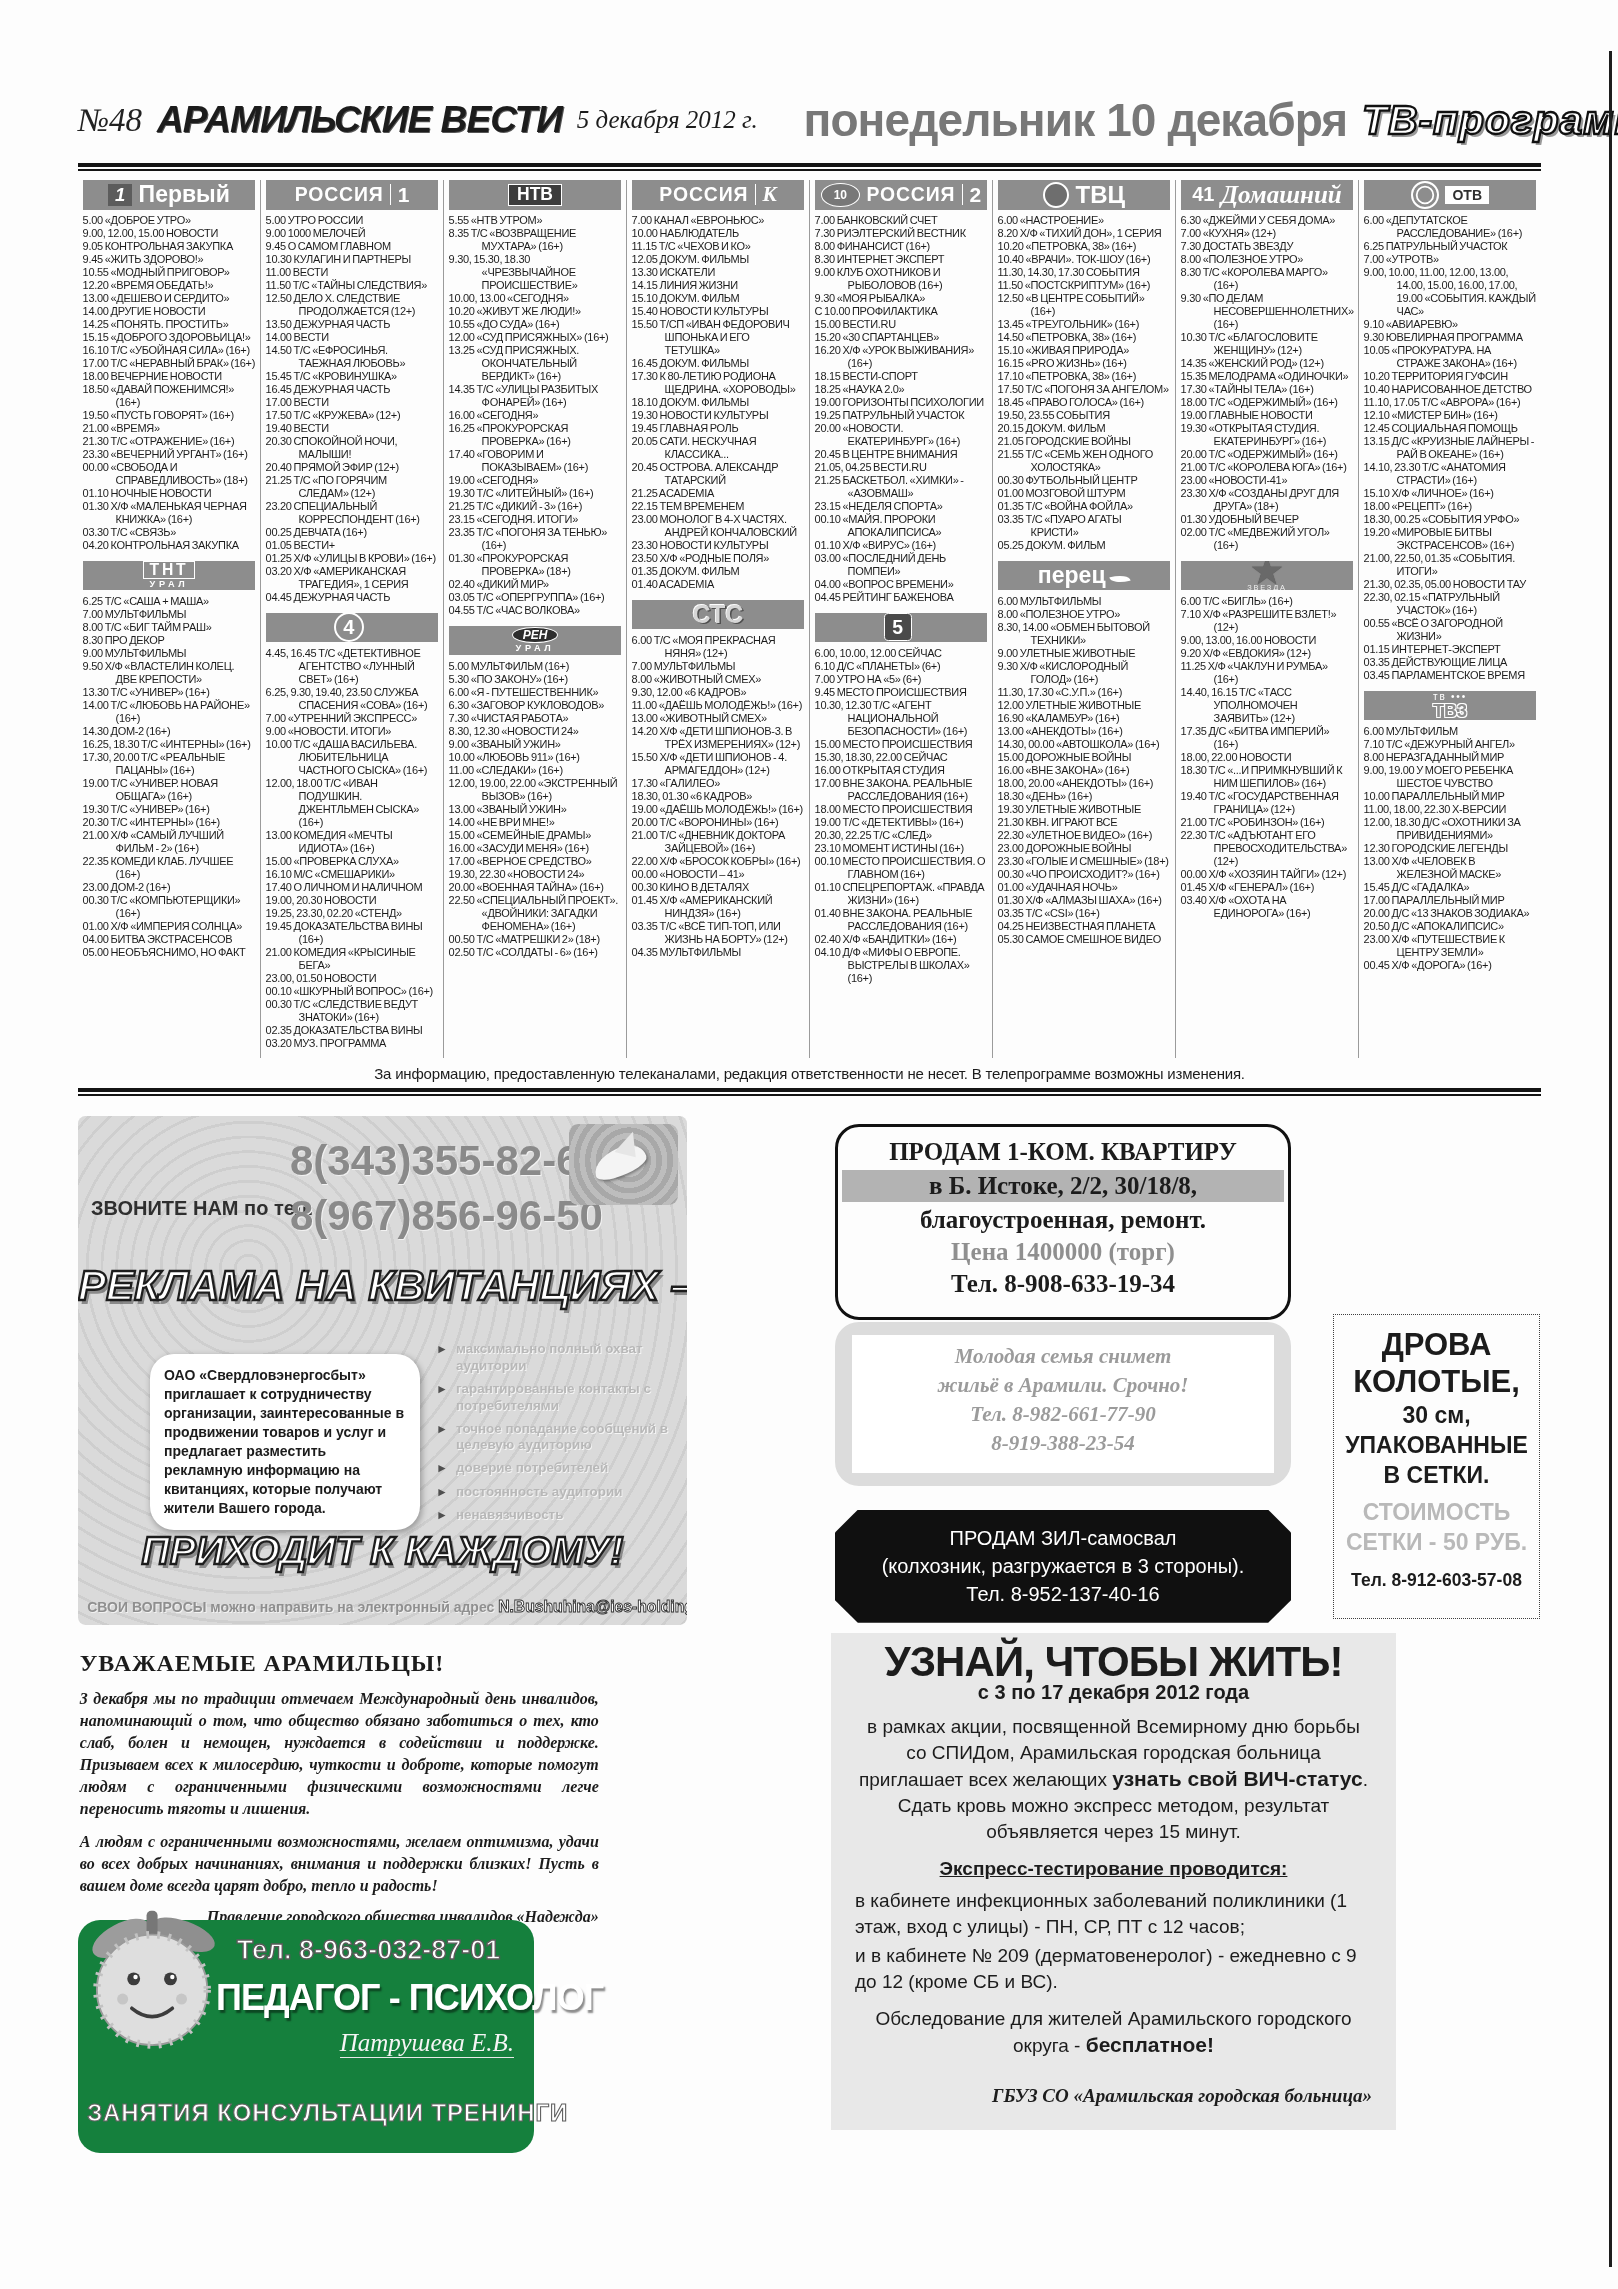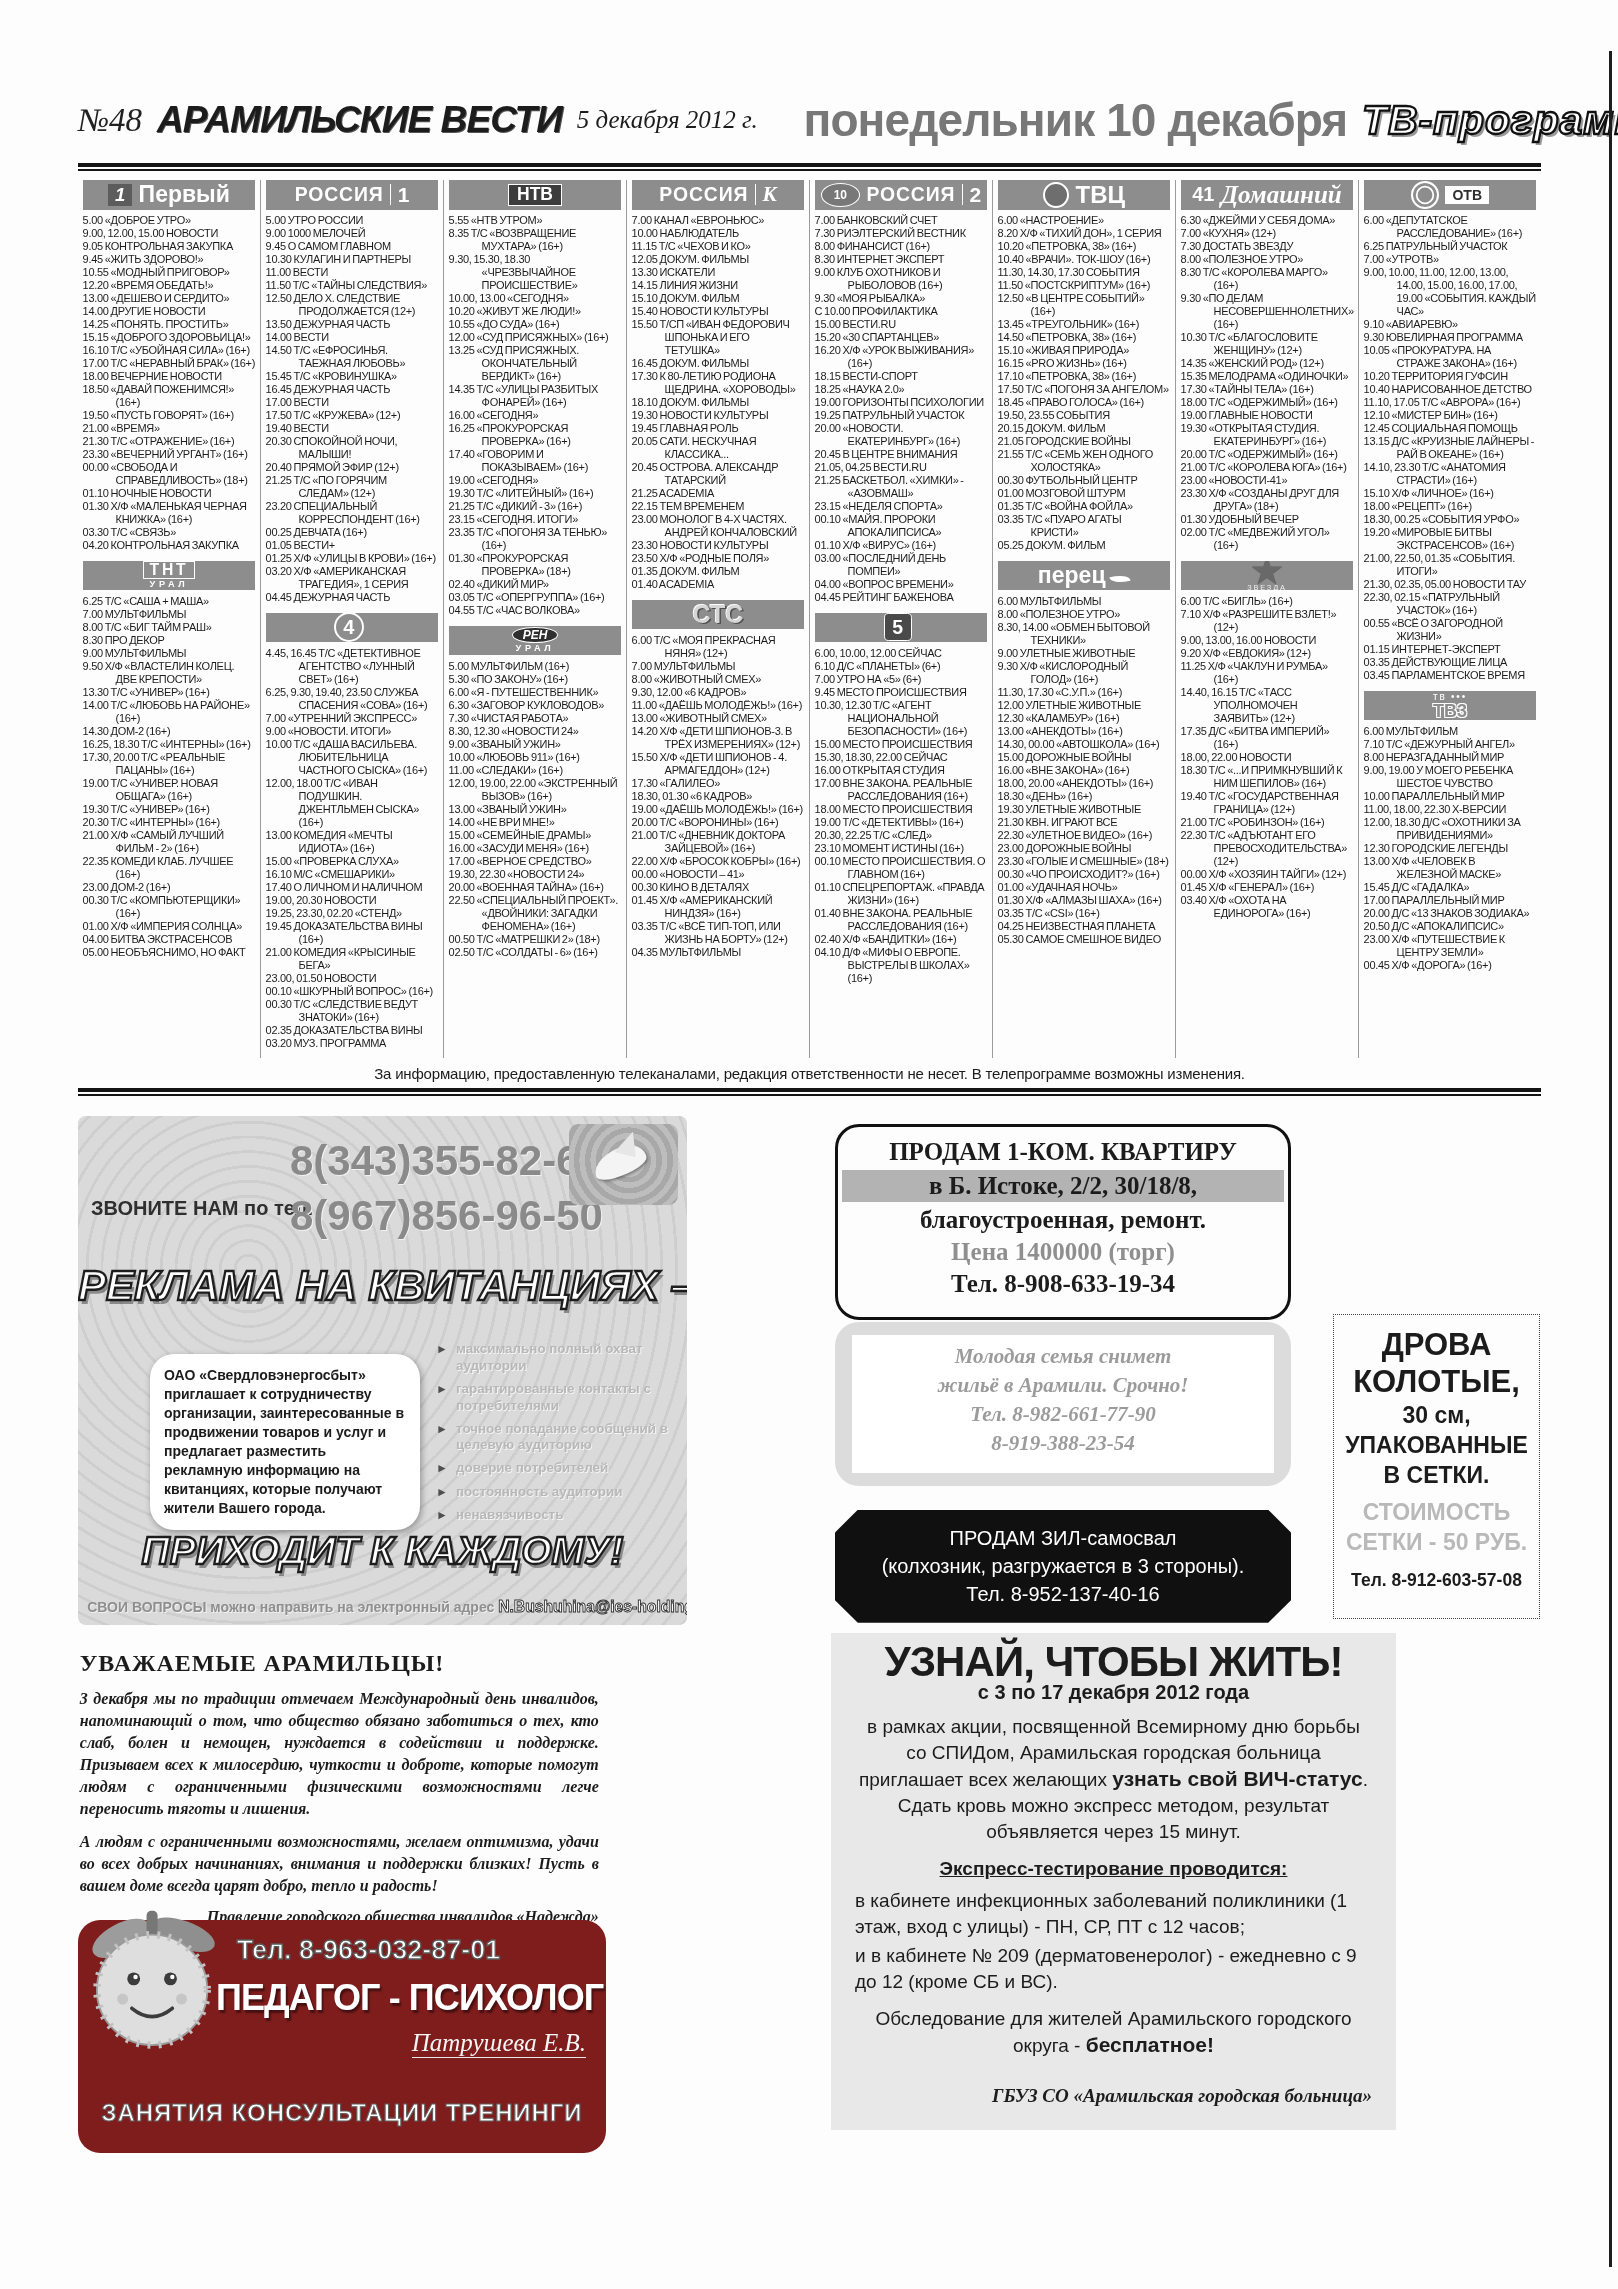--- a/index.html
+++ b/index.html
@@ -133,21 +133,21 @@
   .uz-head{display:block;text-align:center;font-weight:800;text-decoration:underline;margin:11px 0 5.5px;}
   .uz-line{text-align:left;margin-top:3.7px;}
   .uz-outro{text-align:center;margin-top:11px;}
   .uz-sign{text-align:right;font-style:italic;font-weight:700;margin-top:24px;font-family:"Liberation Serif",serif;}
 
   .ad-appeal{position:absolute;left:1.8px;top:550px;width:519px;font-family:"Liberation Serif",serif;}
   .ap-title{font-size:24px;font-weight:800;letter-spacing:0.9px;}
   .ap-p{font-weight:700;font-style:italic;font-size:16px;line-height:22px;text-align:justify;margin-top:11px;}
   .ap-sign{font-weight:700;font-style:italic;font-size:16px;text-align:right;margin-top:11px;}
 
-  .ad-pedagog{position:absolute;left:0;top:820px;width:528px;height:233px;background:#7f1d1d;border-radius:22px;}
+  .ad-pedagog{position:absolute;left:0;top:820px;width:456px;height:233px;background:#15803d;border-radius:22px;}
   .tangerine{position:absolute;left:5.5px;top:-26px;}
   .pg-tel{position:absolute;left:138px;top:14.8px;width:305px;text-align:center;font-size:27px;font-weight:800;color:#fff;
         -webkit-text-stroke:1.4px #5a5a5a;white-space:nowrap;}
   .pg-name{position:absolute;left:138px;top:57px;width:305px;text-align:center;font-size:36px;font-weight:800;color:#fff;
         text-shadow:1.8px 2.8px 1.8px rgba(0,0,0,.45);white-space:nowrap;letter-spacing:-0.9px;}
   .pg-sig{position:absolute;right:20px;top:109px;font-family:"Liberation Serif",serif;font-style:italic;font-size:25px;
         color:#f5f5f5;border-bottom:0.9px solid #e8e8e8;}
   .pg-line{position:absolute;left:9.2px;right:9.2px;bottom:26px;text-align:center;font-size:24px;font-weight:800;color:#fff;
         -webkit-text-stroke:1.1px #616161;white-space:nowrap;letter-spacing:0.9px;}
 </style>
@@ -505,21 +505,21 @@
             <span class="ch-title">перец</span>
           </div>
           <div class="ch-list">
             <div class="prog">6.00 МУЛЬТФИЛЬМЫ</div>
             <div class="prog">8.00 «ПОЛЕЗНОЕ УТРО»</div>
             <div class="prog">8.30, 14.00 «ОБМЕН БЫТОВОЙ ТЕХНИКИ»</div>
             <div class="prog">9.00 УЛЕТНЫЕ ЖИВОТНЫЕ</div>
             <div class="prog">9.30 Х/Ф «КИСЛОРОДНЫЙ ГОЛОД» (16+)</div>
             <div class="prog">11.30, 17.30 «С.У.П.» (16+)</div>
             <div class="prog">12.00 УЛЕТНЫЕ ЖИВОТНЫЕ</div>
-            <div class="prog">12.30 «КАЛАМБУР» (16+)</div>
+            <div class="prog">16.90 «КАЛАМБУР» (16+)</div>
             <div class="prog">13.00 «АНЕКДОТЫ» (16+)</div>
             <div class="prog">14.30, 00.00 «АВТОШКОЛА» (16+)</div>
             <div class="prog">15.00 ДОРОЖНЫЕ ВОЙНЫ</div>
             <div class="prog">16.00 «ВНЕ ЗАКОНА» (16+)</div>
             <div class="prog">18.00, 20.00 «АНЕКДОТЫ» (16+)</div>
             <div class="prog">18.30 «ДЕНЬ» (16+)</div>
             <div class="prog">19.30 УЛЕТНЫЕ ЖИВОТНЫЕ</div>
             <div class="prog">21.30 КВН. ИГРАЮТ ВСЕ</div>
             <div class="prog">22.30 «УЛЕТНОЕ ВИДЕО» (16+)</div>
             <div class="prog">23.00 ДОРОЖНЫЕ ВОЙНЫ</div>

